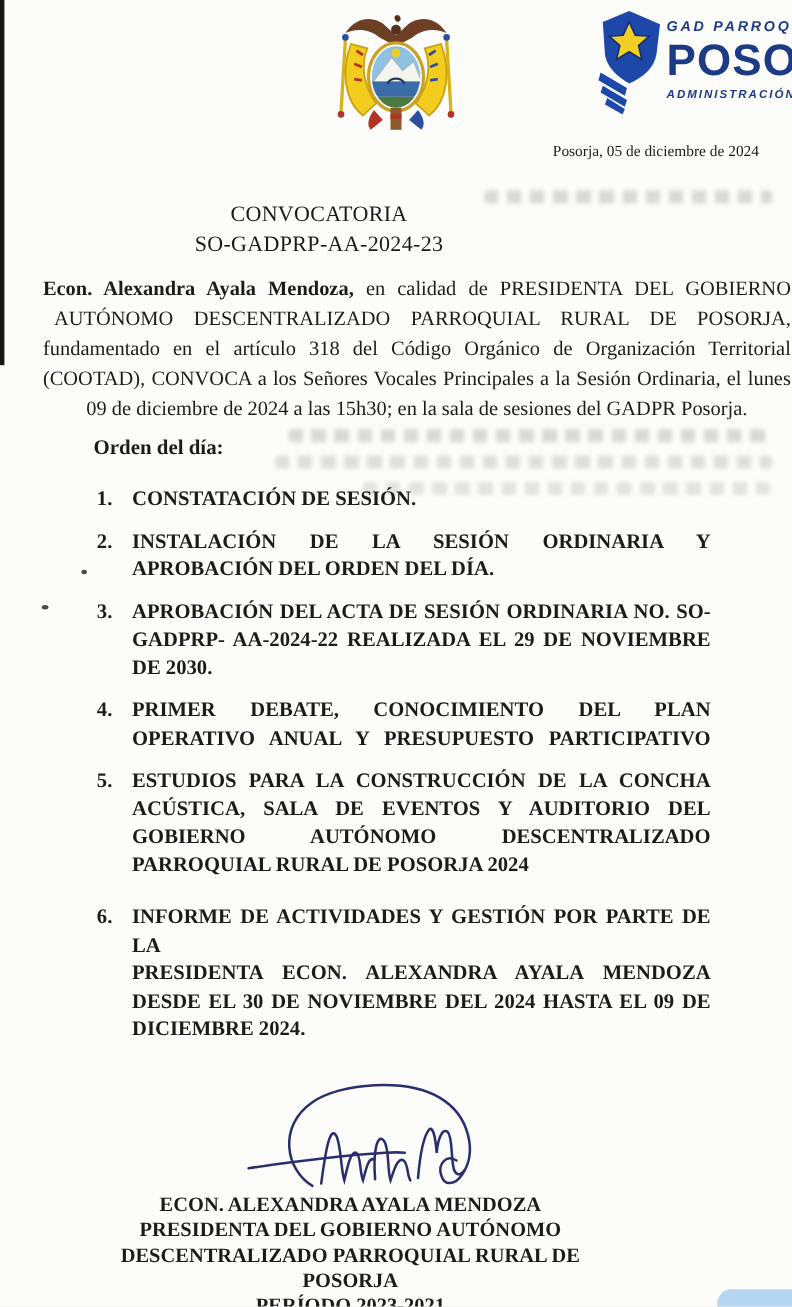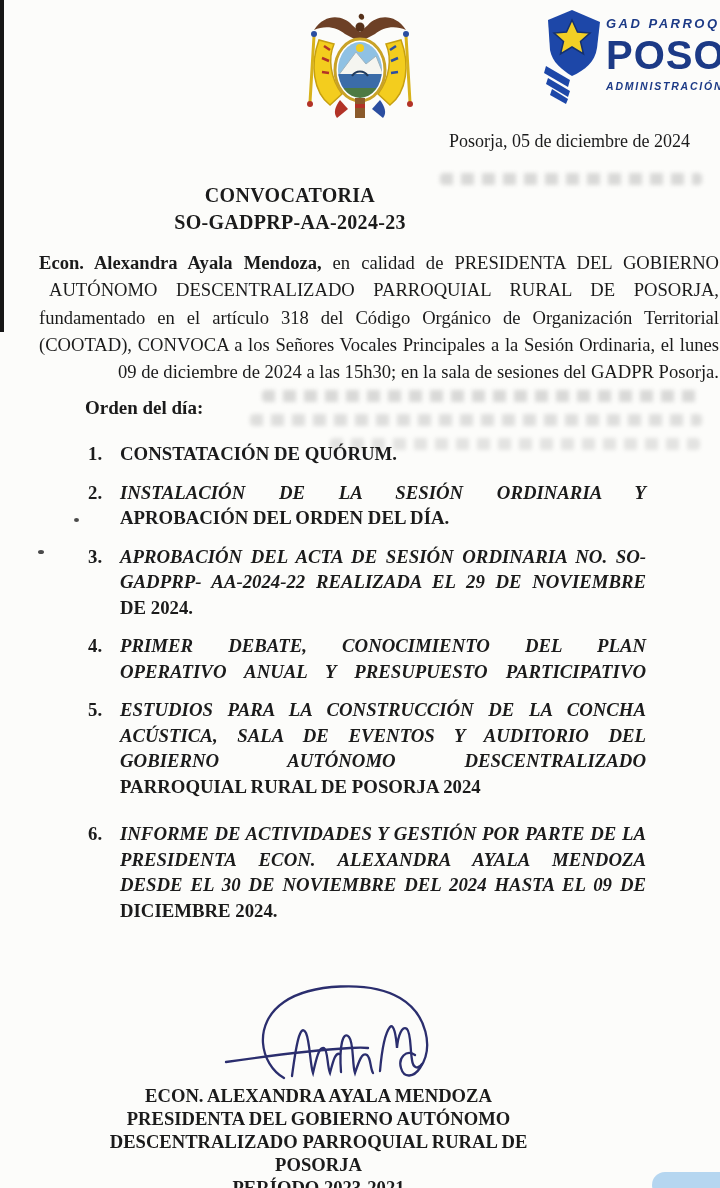--- a/index.html
+++ b/index.html
@@ -18,36 +18,36 @@
   
   .coat{position:absolute;left:300px;top:6px;width:120px;height:114px;}
   .logo{position:absolute;left:538px;top:4px;width:182px;height:104px;overflow:hidden;
     font-family:"Liberation Sans","DejaVu Sans",sans-serif;}
   .logo-shield{position:absolute;left:2px;top:4px;}
   .logo-text{position:absolute;left:68px;top:12px;width:300px;white-space:nowrap;}
   .logo-l1{font-size:13px;font-weight:bold;letter-spacing:2.5px;font-style:italic;}
   .logo-l2{font-size:40px;font-weight:bold;letter-spacing:1px;line-height:44px;margin-top:2px;}
   .logo-l3{font-size:10.5px;font-weight:bold;letter-spacing:1.8px;font-style:italic;margin-top:3px;}
 
-  .dateline{position:absolute;right:30px;top:131px;font-size:18px;text-align:right;}
+  .dateline{position:absolute;right:30px;top:131px;font-size:14px;text-align:right;}
 
   .title-block{position:absolute;left:0;top:182px;width:580px;text-align:center;
-    font-weight:bold;font-size:20px;line-height:27px;letter-spacing:.3px;}
+    font-weight:normal;font-size:20px;line-height:27px;letter-spacing:.3px;}
 
   .intro{position:absolute;left:22px;top:249px;width:680px;font-size:18.6px;line-height:27.3px;margin-left:17px;}
   .intro .jline{text-align:justify;text-align-last:justify;}
-  .intro .lline{text-align:right;}
+  .intro .lline{text-align:center;}
 
   .agenda-heading{position:absolute;left:85px;top:397px;font-size:19px;font-weight:bold;}
 
   .agenda{position:absolute;left:88px;top:441px;width:558px;list-style:none;margin:0;padding:0;}
   .agenda li{position:relative;font-weight:bold;font-size:18.8px;line-height:25.5px;margin:0;}
   .agenda li .num{position:absolute;left:0;top:0;}
   .agenda li .itxt{margin-left:32px;}
-  .agenda li .jline{text-align:justify;text-align-last:justify;font-style:italic;}
+  .agenda li .jline{text-align:justify;text-align-last:justify;}
   .agenda li .lline{text-align:left;}
   .gap-sm{margin-bottom:13px !important;}
   .gap-lg{margin-bottom:22px !important;}
 
   .signature{position:absolute;left:222px;top:976px;width:250px;height:110px;}
 
   .footer{position:absolute;left:0;top:1084px;width:637px;text-align:center;
     font-weight:bold;font-size:18.6px;line-height:23px;}
 </style>
 </head>
@@ -130,36 +130,36 @@
       <div class="jline">fundamentado en el artículo 318 del Código Orgánico de Organización Territorial</div>
       <div class="jline">(COOTAD), CONVOCA a los Señores Vocales Principales a la Sesión Ordinaria, el lunes</div>
       <div class="lline">09 de diciembre de 2024 a las 15h30; en la sala de sesiones del GADPR Posorja.</div>
     </div>
 
   <div class="agenda-heading">Orden del día:</div>
   <ol class="agenda" id="agenda">
       <li class="gap-sm">
         <span class="num">1.</span>
         <div class="itxt">
-          <div class="lline">CONSTATACIÓN DE QUÓRUM.</div>
+          <div class="lline">CONSTATACIÓN DE SESIÓN.</div>
         </div>
       </li>
       <li class="gap-sm">
         <span class="num">2.</span>
         <div class="itxt">
           <div class="jline">INSTALACIÓN DE LA SESIÓN ORDINARIA Y</div>
           <div class="lline">APROBACIÓN DEL ORDEN DEL DÍA.</div>
         </div>
       </li>
       <li class="gap-sm">
         <span class="num">3.</span>
         <div class="itxt">
           <div class="jline">APROBACIÓN DEL ACTA DE SESIÓN ORDINARIA NO. SO-</div>
           <div class="jline">GADPRP- AA-2024-22 REALIZADA EL 29 DE NOVIEMBRE</div>
-          <div class="lline">DE 2024.</div>
+          <div class="lline">DE 2030.</div>
         </div>
       </li>
       <li class="gap-sm">
         <span class="num">4.</span>
         <div class="itxt">
           <div class="jline">PRIMER DEBATE, CONOCIMIENTO DEL PLAN</div>
           <div class="jline">OPERATIVO ANUAL Y PRESUPUESTO PARTICIPATIVO</div>
         </div>
       </li>
       <li class="gap-lg">

